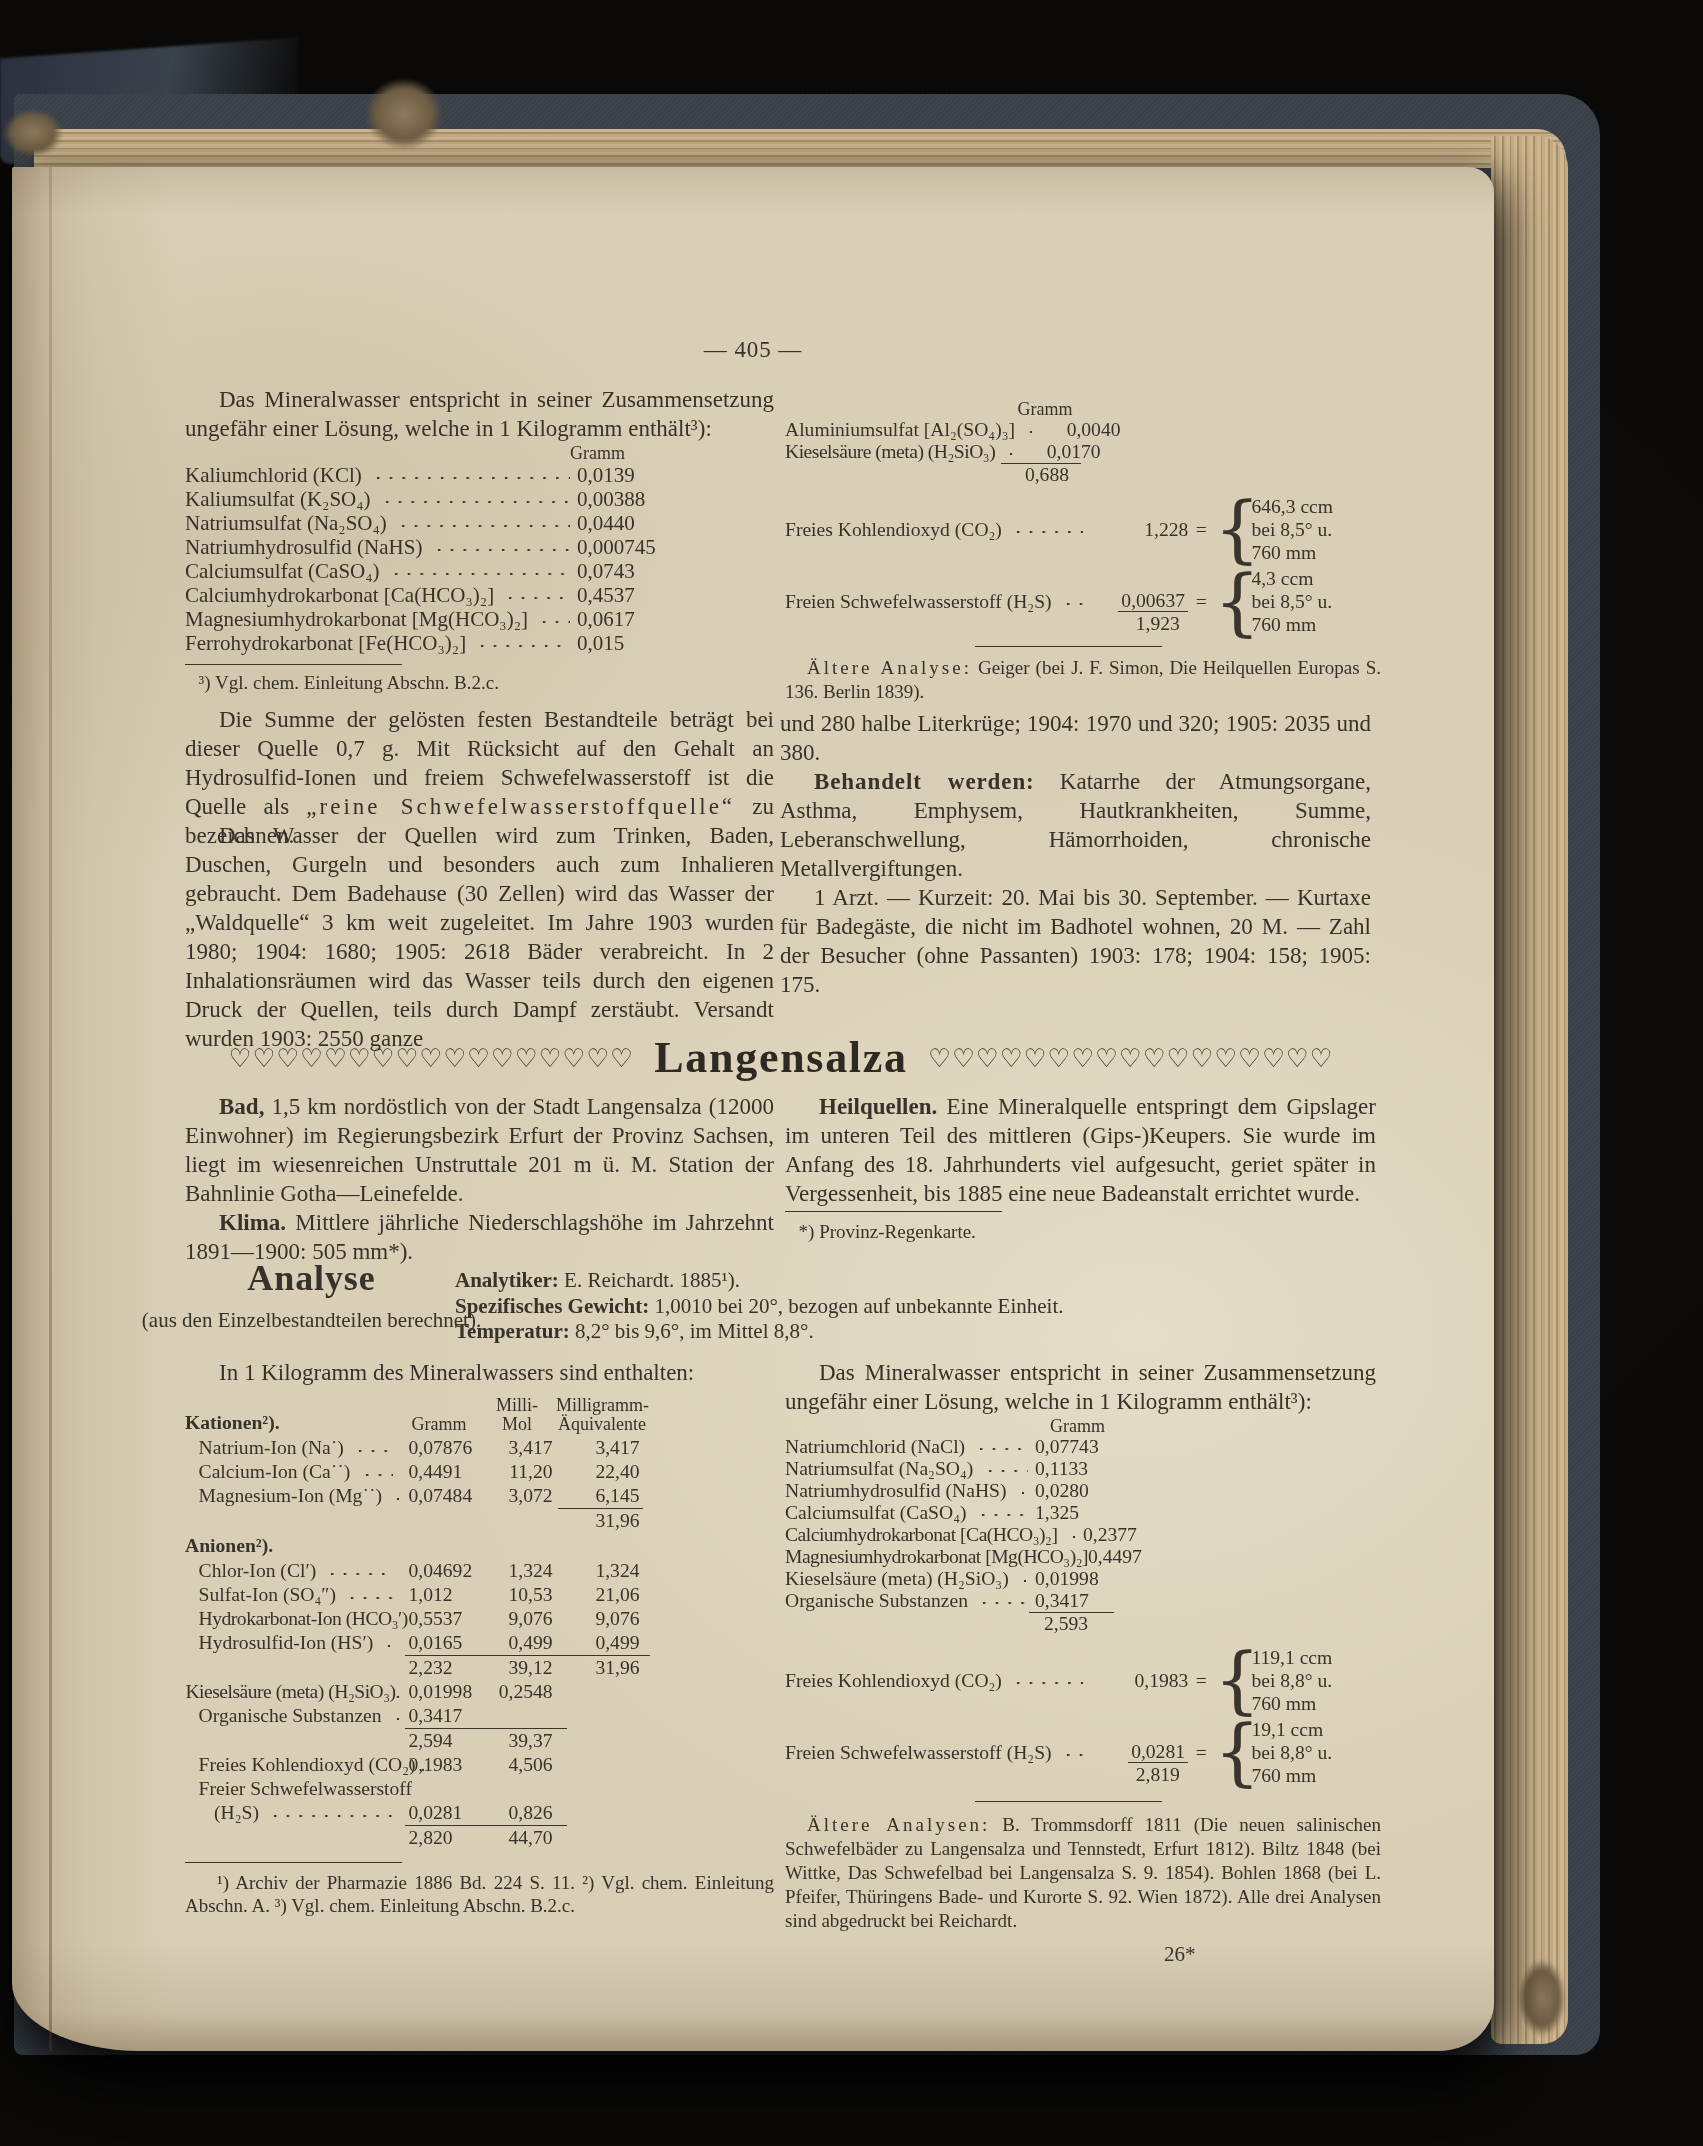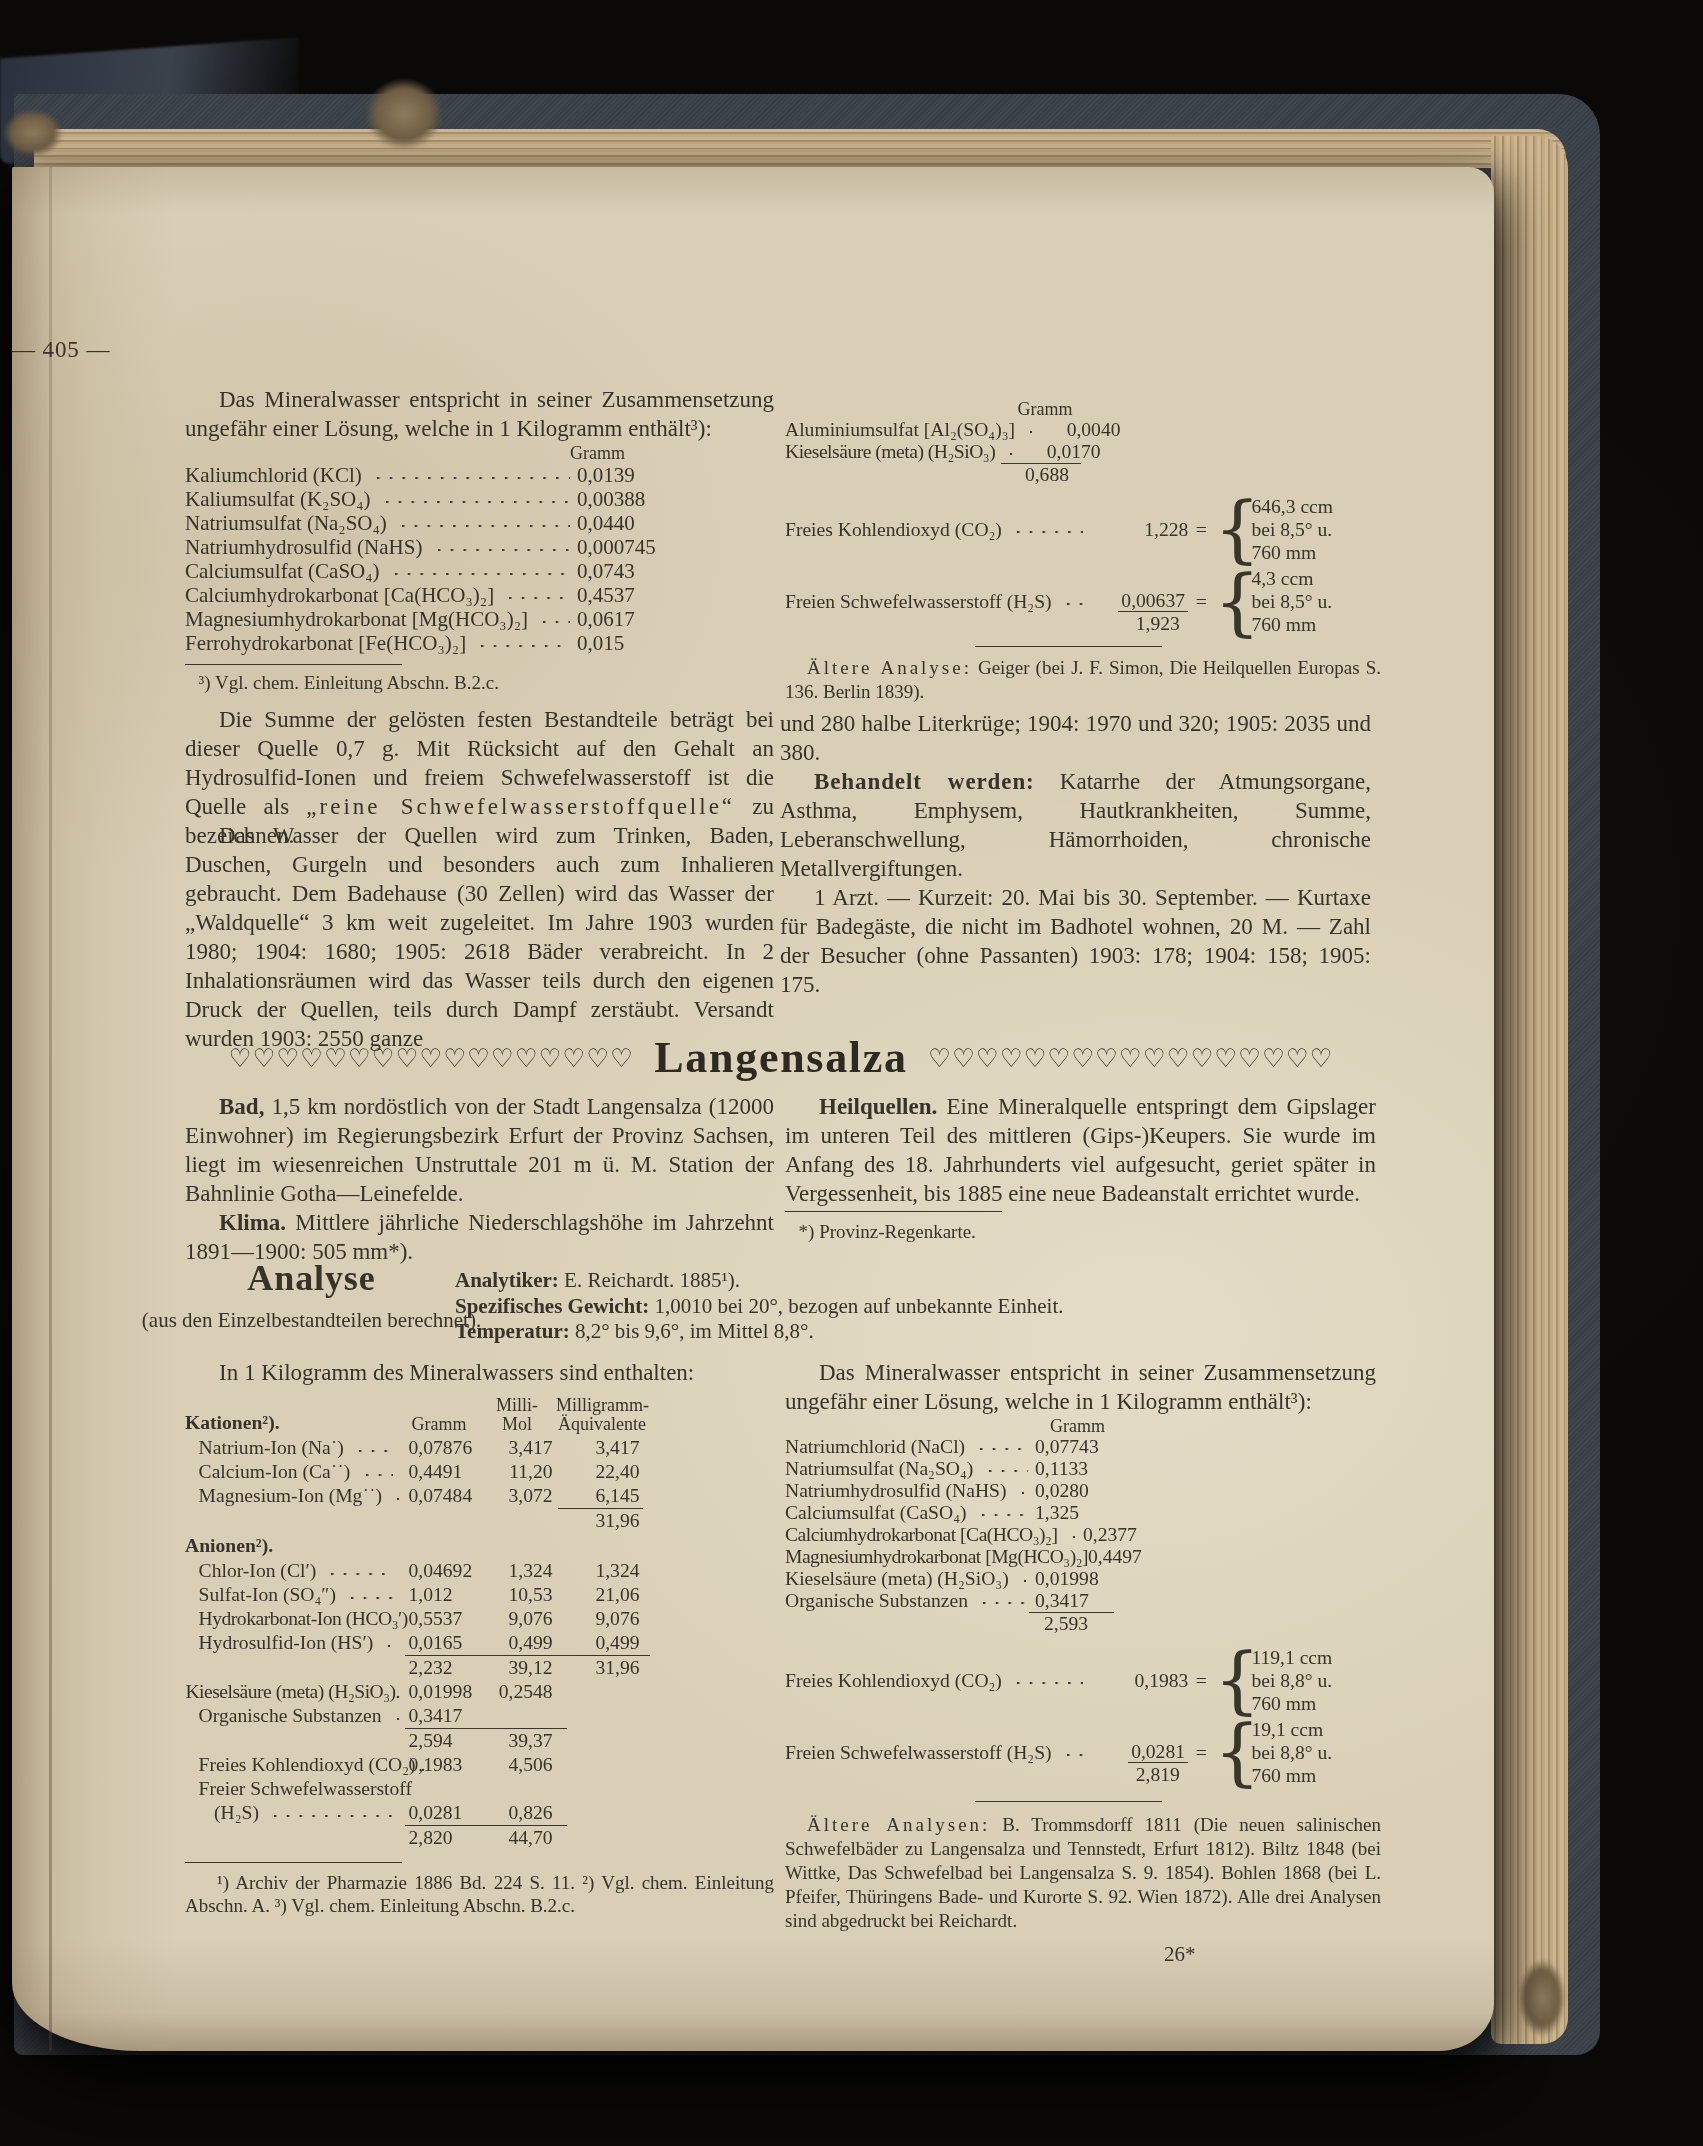--- a/index.html
+++ b/index.html
@@ -110,21 +110,21 @@
   .r-gm{margin-left:220px;width:162px;}
   
   #c2sol{width:596px;font-size:19.6px;}
   #c2sol .solrows{width:349px;}
   #c2sol .fr{height:22px;line-height:22px;}
   #c2sol .val{width:99px;flex:0 0 99px;}
   #c2sol .unit{width:349px;text-align:right;padding-right:29px;box-sizing:border-box;}
   .vr2{margin-left:244px;width:85px;}
   .sumv2{width:349px;text-align:center;padding-left:213px;height:22px;line-height:22px;box-sizing:border-box;}
   .note{font-size:19px;line-height:24px;text-align:justify;text-indent:22px;}
-  #pageno{left:0;right:0;top:170px;text-align:left;font-size:23px;letter-spacing:0.9px;}
+  #pageno{left:0;right:0;top:170px;text-align:center;font-size:23px;letter-spacing:0.9px;}
   #sig{font-size:21px;}
 </style>
 </head>
 <body>
 
 <div id="spine-cloth"></div>
 <div id="cover"></div>
 <div id="edge-top"></div>
 <div id="edge-right"></div>
 <div class="tuft" id="tuft-head"></div>

